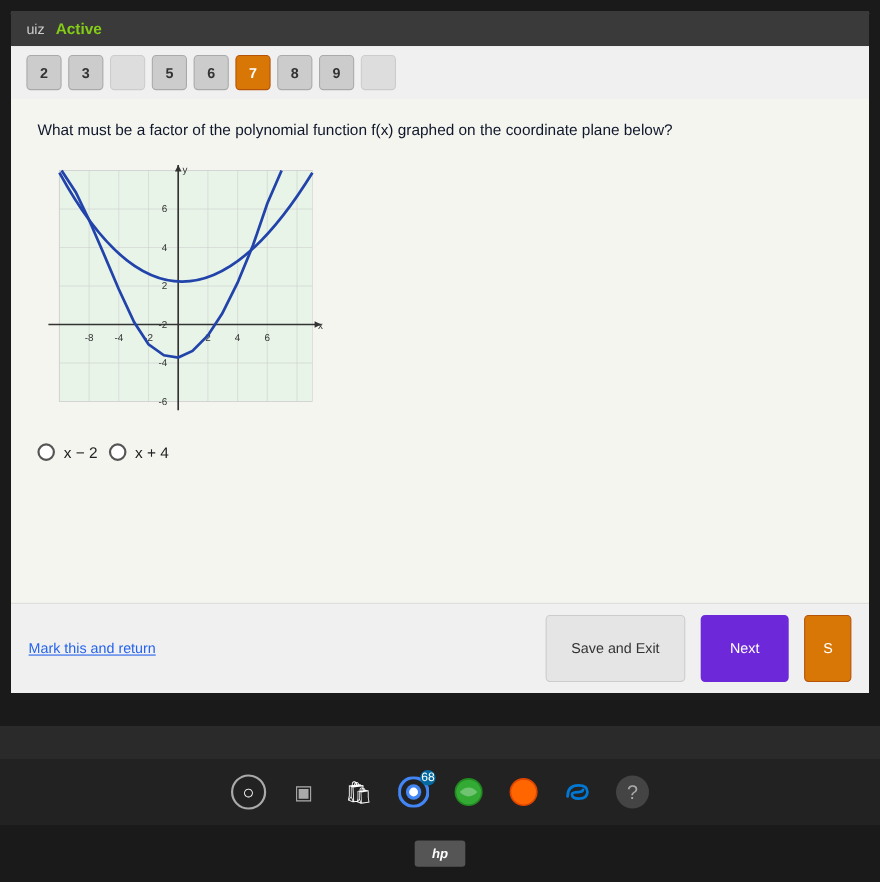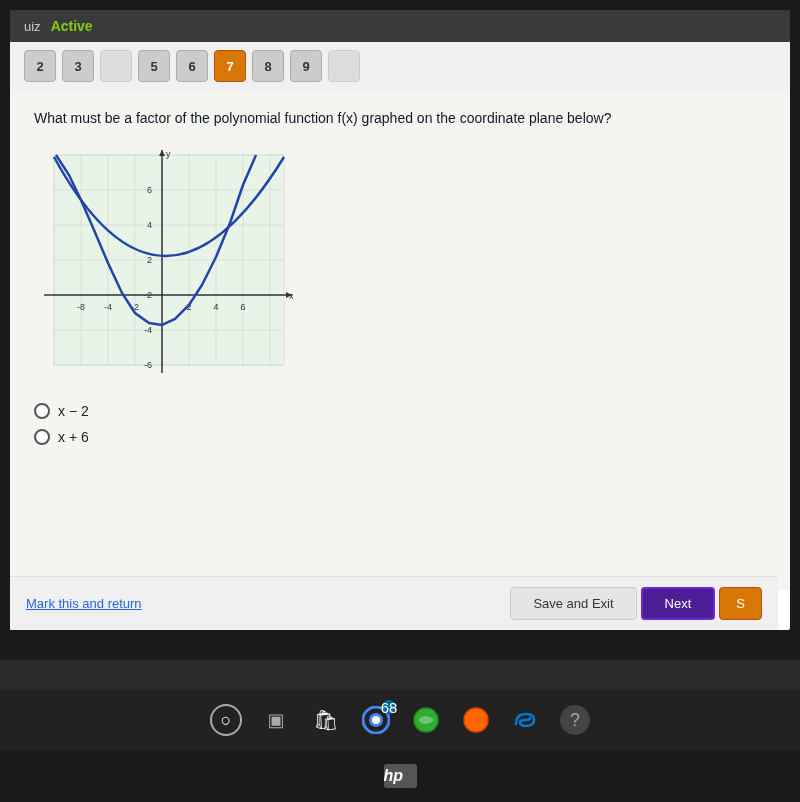--- a/index.html
+++ b/index.html
@@ -103,21 +103,21 @@
     }
 
     .graph-canvas {
       width: 270px;
       height: 240px;
     }
 
     
     .answer-options {
       display: flex;
-      flex-direction: column;
+      flex-direction: row;
       gap: 10px;
       margin-top: 10px;
     }
 
     .answer-option {
       display: flex;
       align-items: center;
       gap: 8px;
       font-size: 14px;
       color: #222;
@@ -131,55 +131,55 @@
       border: 2px solid #555;
       background: #fff;
       flex-shrink: 0;
     }
 
     
     .footer-bar {
       position: absolute;
       bottom: 0;
       left: 0;
-      right: 12px;
+      right: 0;
       background: #f0f0f0;
       padding: 10px 16px;
       display: flex;
       align-items: center;
       justify-content: space-between;
       border-top: 1px solid #ddd;
     }
 
     .mark-return-link {
       color: #2563eb;
       font-size: 13px;
       text-decoration: underline;
       cursor: pointer;
     }
 
     .footer-buttons {
       display: flex;
-      gap: 4px;
+      gap: 14px;
     }
 
     .btn-save {
       background: #e5e5e5;
       border: 1px solid #ccc;
       padding: 8px 22px;
       font-size: 13px;
       color: #333;
       border-radius: 4px;
       cursor: pointer;
     }
 
     .btn-next {
-      background: #4c1d95;
-      border: 2px solid #6d28d9;
-      padding: 5px 22px;
+      background: #6d28d9;
+      border: 5px solid #6d28d9;
+      padding: 18px 22px;
       font-size: 13px;
       color: #fff;
       border-radius: 4px;
       cursor: pointer;
     }
 
     .btn-submit {
       background: #d97706;
       border: 1px solid #b45309;
       padding: 8px 16px;
@@ -229,45 +229,45 @@
       background: #1a1a1a;
       position: absolute;
       bottom: 0;
       left: 0;
       display: flex;
       align-items: center;
       justify-content: center;
     }
 
     .hp-logo {
-      width: 33px;
+      width: 46px;
       height: 24px;
       background: #555;
       border-radius: 3px;
       display: flex;
       align-items: center;
-      justify-content: flex-start;
-      color: #fff;
-      font-size: 16px;
+      justify-content: center;
+      color: #fff;
+      font-size: 12px;
       font-weight: bold;
       font-style: italic;
     }
 
     
     .chrome-badge {
       position: relative;
     }
 
     .badge-number {
       position: absolute;
       top: -4px;
       right: -4px;
       background: #0369a1;
       color: #fff;
-      font-size: 15px;
+      font-size: 11px;
       border-radius: 50%;
       width: 14px;
       height: 14px;
       display: flex;
       align-items: center;
       justify-content: center;
     }
   </style>
 </head>
 <body>
@@ -367,21 +367,21 @@
         </svg>
       </div>
 
       <div class="answer-options">
         <div class="answer-option">
           <div class="radio-circle"></div>
           <span>x − 2</span>
         </div>
         <div class="answer-option">
           <div class="radio-circle"></div>
-          <span>x + 6</span>
+          <span>x + 4</span>
         </div>
       </div>
     </div>
 
     <div class="footer-bar">
       <span class="mark-return-link">Mark this and return</span>
       <div class="footer-buttons">
         <button class="btn-save">Save and Exit</button>
         <button class="btn-next">Next</button>
         <button class="btn-submit">S</button>

